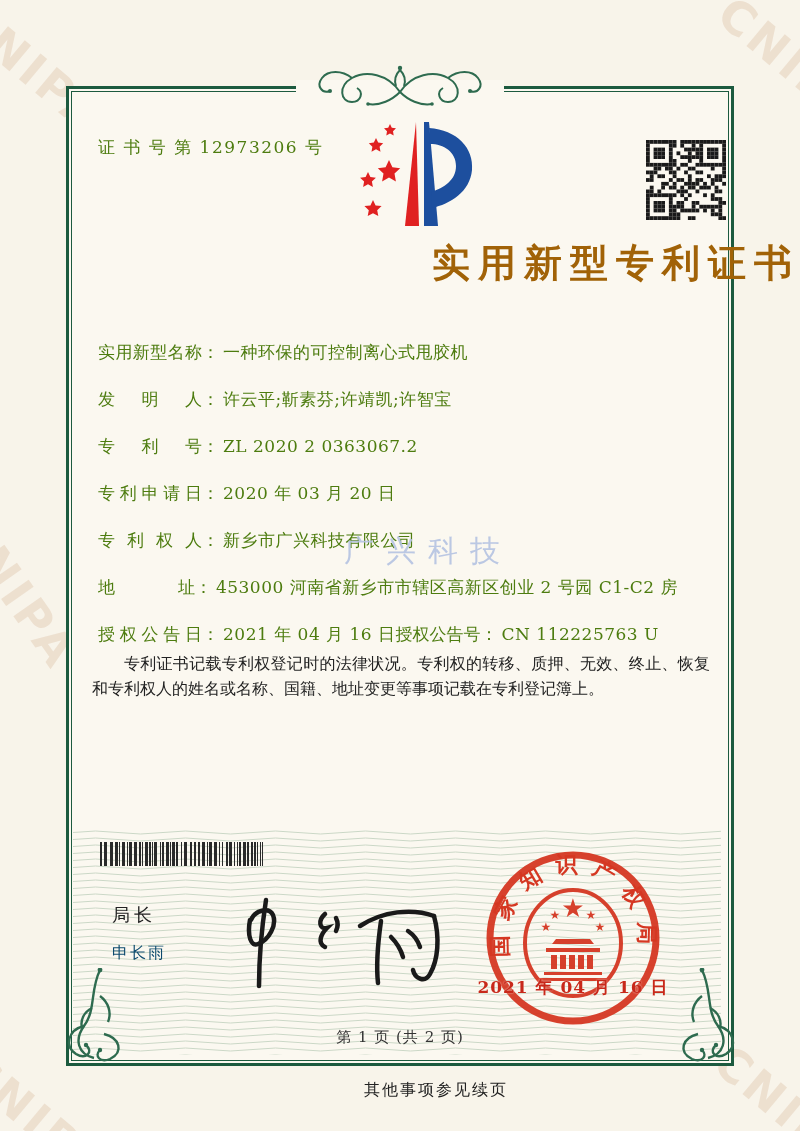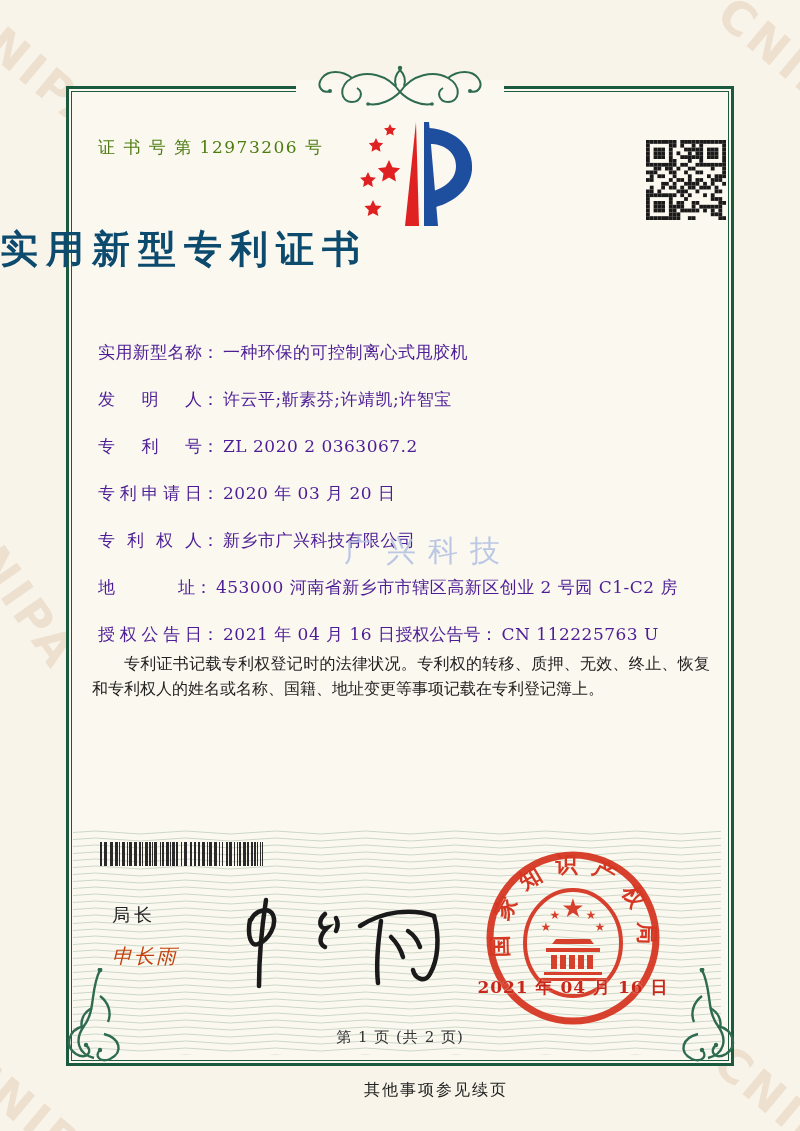--- a/index.html
+++ b/index.html
@@ -41,43 +41,43 @@
   .corner-br{left:664px;top:968px;transform:scaleX(-1);}
 
   
   .cert-no{
     position:absolute;left:98px;top:136px;z-index:3;
     font-size:17px;letter-spacing:1.5px;color:#4d7c0f;
   }
   .logo{position:absolute;left:332px;top:114px;width:146px;height:122px;z-index:3;}
   .qr{position:absolute;left:646px;top:140px;width:80px;height:80px;z-index:3;background:#fbf8f0;}
   .title{
-    position:absolute;left:0;top:224px;width:800px;text-align:left;z-index:3;
-    font-size:38px;font-weight:700;letter-spacing:8px;color:#0c4a6e;
+    position:absolute;left:0;top:238px;width:800px;text-align:right;z-index:3;
+    font-size:38px;font-weight:700;letter-spacing:8px;color:#a16207;
   }
 
   
   .fields{position:absolute;left:98px;top:340px;width:580px;z-index:3;}
-  .frow{display:flex;align-items:center;margin-bottom:23px;font-size:17px;color:#4c1d95;line-height:24px;white-space:nowrap;}
+  .frow{display:flex;align-items:center;margin-bottom:23px;font-size:17px;color:#4d7c0f;line-height:24px;white-space:nowrap;}
   .lbl{display:inline-block;width:104px;text-align:justify;text-align-last:justify;}
   .lbl2{display:inline-block;margin-left:0;}
   .colon{display:inline-block;margin-right:4px;}
   .val{letter-spacing:0.5px;}
 
   
   .body-text{
     position:absolute;left:92px;top:652px;width:618px;z-index:3;
     font-size:16px;line-height:24.5px;color:#222;text-align:justify;
   }
   .body-text p{margin:0;text-indent:2em;}
 
   
   .barcode{position:absolute;left:100px;top:842px;width:166px;height:24px;z-index:3;}
   .sig-title{position:absolute;left:112px;top:903px;font-size:18px;letter-spacing:4px;color:#222;z-index:3;}
-  .sig-name{position:absolute;left:112px;top:943px;font-size:20px;letter-spacing:2px;color:#c2410c;z-index:3;font-style:italic;}
+  .sig-name{position:absolute;left:112px;top:943px;font-size:16px;letter-spacing:2px;color:#0c4a6e;z-index:3;}
   .signature{position:absolute;left:228px;top:886px;width:230px;height:108px;z-index:3;}
   .seal{position:absolute;left:478px;top:845px;width:190px;height:185px;z-index:4;}
   .seal-date{
     position:absolute;left:468px;top:976px;width:210px;text-align:center;z-index:5;
     font-size:17px;font-weight:700;color:#c8281a;letter-spacing:1px;
     text-shadow:0 0 2px rgba(251,248,240,0.8);
   }
   .page-info{position:absolute;left:0;top:1028px;width:800px;text-align:center;font-size:15px;color:#333;z-index:3;letter-spacing:1px;}
   .note{position:absolute;left:0;top:1080px;width:800px;text-align:center;font-size:16px;color:#222;z-index:3;letter-spacing:2px;padding-left:36px;}
 </style>

